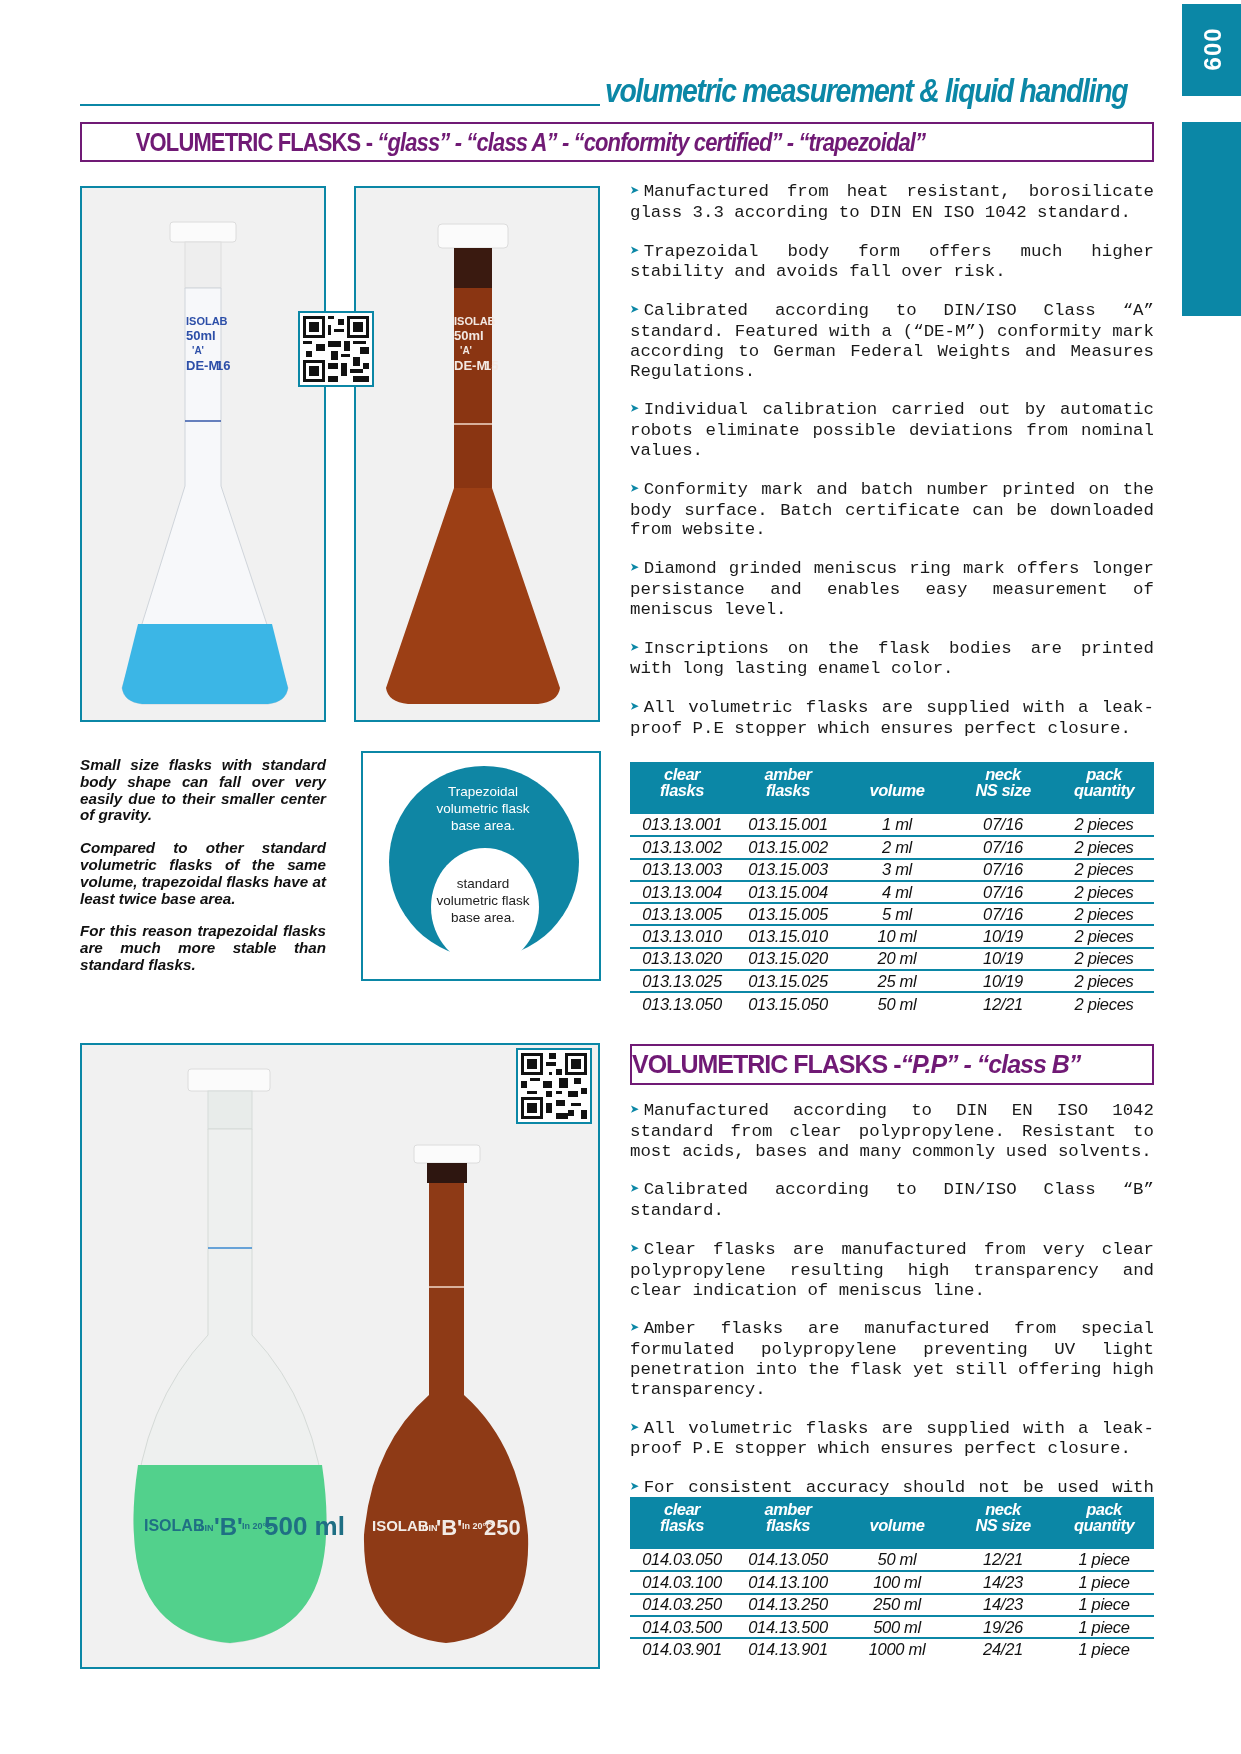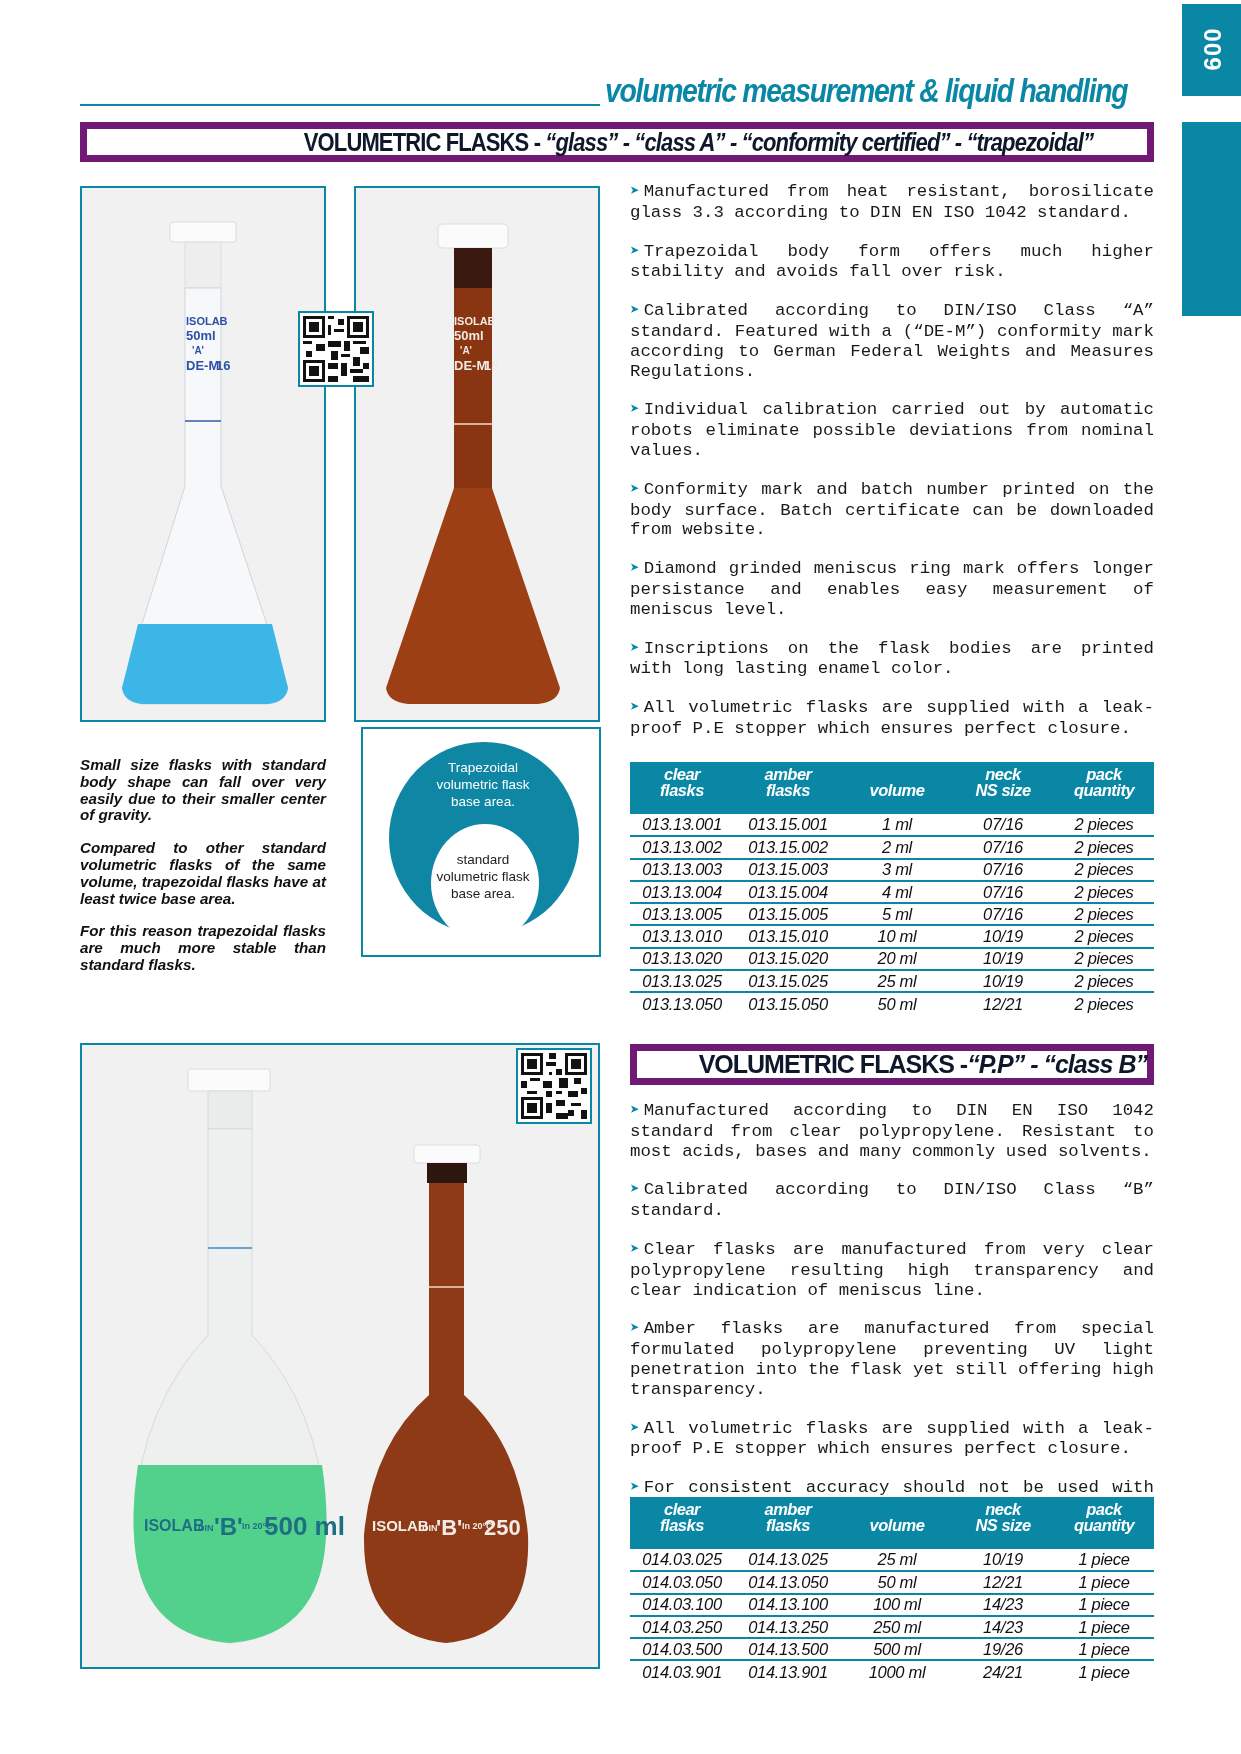--- a/index.html
+++ b/index.html
@@ -7,21 +7,21 @@
   body { position: relative; font-family: "Liberation Sans", sans-serif; color: #1a1a1a; overflow: hidden; }
 
   .side-tab { position: absolute; left: 1182px; width: 59px; background: #0b87a6; }
   .side-tab.top { top: 4px; height: 92px; }
   .side-tab.bottom { top: 122px; height: 194px; }
   .side-tab .num { position: absolute; left: 50%; top: 50%; transform: translate(-50%,-50%) rotate(90deg); color: #fff; font-weight: bold; font-size: 24px; letter-spacing: 1px; font-family: "Liberation Sans", sans-serif; }
 
   .header-rule { position: absolute; left: 80px; top: 104px; width: 520px; height: 2px; background: #0b87a6; }
   .header-title { position: absolute; left: 605px; top: 72px; font-size: 33px; font-style: italic; font-weight: bold; color: #0b87a6; letter-spacing: -1.5px; transform: scaleX(0.86); transform-origin: left top; white-space: nowrap; }
 
-  .section-box { position: absolute; border: 7px solid #701a75; display: flex; align-items: center; justify-content: flex-end; color: #0f172a; font-weight: bold; white-space: nowrap; }
+  .section-box { position: absolute; border: 2px solid #701a75; display: flex; align-items: center; justify-content: flex-start; color: #701a75; font-weight: bold; white-space: nowrap; }
   .section-box .main { letter-spacing: -1px; }
   .section-box .em { font-style: italic; letter-spacing: -1px; }
   .sec1 { left: 80px; top: 122px; width: 1074px; height: 40px; font-size: 25px; }
   .sec1 .inner { transform: scaleX(0.88); }
   .sec2 { left: 630px; top: 1044px; width: 524px; height: 41px; font-size: 25px; }
 
   .photo { position: absolute; border: 2px solid #0b87a6; background: #f2f2f2; overflow: hidden; }
   .photo1 { left: 80px; top: 186px; width: 246px; height: 536px; }
   .photo2 { left: 354px; top: 186px; width: 246px; height: 536px; }
   .photo3 { left: 80px; top: 1043px; width: 520px; height: 626px; }
@@ -33,21 +33,21 @@
 
   .bullets { position: absolute; left: 630px; width: 524px; font-size: 17.4px; line-height: 19.8px; color: #1a1a1a; }
   .bullets .item { text-align: justify; margin-bottom: 19px; font-family: Liberation Mono, monospace; }
   .bullets .arrow { color: #0b87a6; font-size: 16px; margin-right: 4px; }
   .bullets1 { top: 182px; }
   .bullets2 { top: 1101px; }
 
   .note { position: absolute; left: 80px; top: 757px; width: 246px; font-size: 15.2px; line-height: 16.8px; font-weight: bold; font-style: italic; color: #111; }
   .note p { text-align: justify; margin-bottom: 16px; }
 
-  .diagram-box { position: absolute; left: 361px; top: 727px; width: 240px; height: 230px; border: 2px solid #0b87a6; background: #fff; overflow: hidden; }
+  .diagram-box { position: absolute; left: 361px; top: 751px; width: 240px; height: 230px; border: 2px solid #0b87a6; background: #fff; overflow: hidden; }
   .outer-circle { position: absolute; left: 26px; top: 13px; width: 190px; height: 192px; border-radius: 50%; background: #0f86a4; }
   .inner-circle { position: absolute; left: 68px; top: 95px; width: 108px; height: 118px; border-radius: 50%; background: #fff; }
   .outer-label { position: absolute; left: 0; width: 240px; top: 30px; text-align: center; color: #fff; font-size: 13.5px; line-height: 17px; }
   .inner-label { position: absolute; left: 0; width: 240px; top: 122px; text-align: center; color: #222; font-size: 13.5px; line-height: 17px; }
 
   table.spec { position: absolute; left: 630px; width: 524px; border-collapse: collapse; font-style: italic; }
   table.spec thead th { background: #0b87a6; color: #fff; font-weight: bold; font-size: 16.5px; line-height: 16px; padding: 4px 0 16px 0; vertical-align: bottom; text-align: center; letter-spacing: -0.5px; }
   table.spec tbody td { font-size: 16.5px; line-height: 19px; height: 22.3px; text-align: center; color: #111; border-bottom: 2px solid #0b87a6; letter-spacing: -0.3px; }
   table.spec tbody tr:last-child td { border-bottom: none; }
   .table1 { top: 762px; }
@@ -366,27 +366,20 @@
           <div>NS size</div>
         </th>
       <th class="c5">
           <div>pack</div>
           <div>quantity</div>
         </th>
     </tr>
   </thead>
   <tbody>
     <tr>
-        <td>014.03.025</td>
-        <td>014.13.025</td>
-        <td>25 ml</td>
-        <td>10/19</td>
-        <td>1 piece</td>
-      </tr>
-    <tr>
         <td>014.03.050</td>
         <td>014.13.050</td>
         <td>50 ml</td>
         <td>12/21</td>
         <td>1 piece</td>
       </tr>
     <tr>
         <td>014.03.100</td>
         <td>014.13.100</td>
         <td>100 ml</td>

